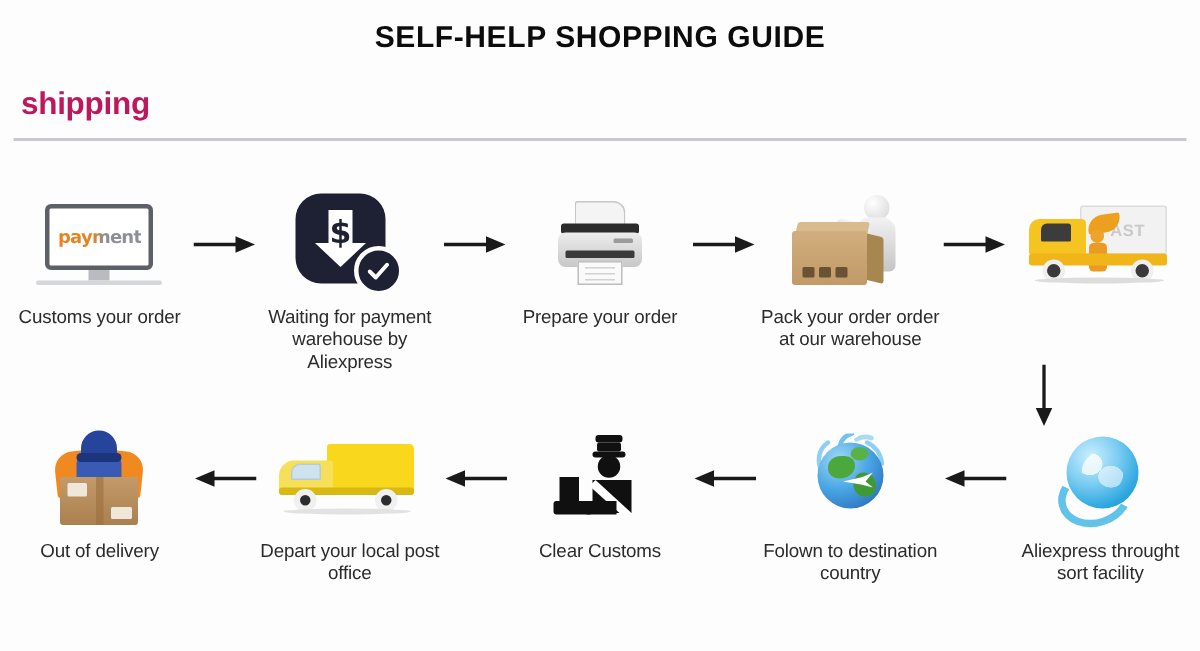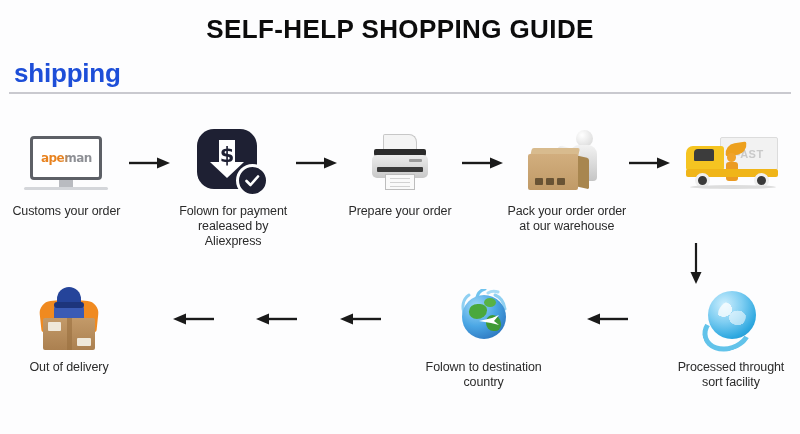--- a/index.html
+++ b/index.html
@@ -23,32 +23,32 @@
     box-sizing: border-box;
   }
 
   
   .main-title {
     position: absolute;
     top: 14px;
     left: 0;
     width: 800px;
     text-align: center;
-    font-size: 26px;
+    font-size: 20px;
     font-weight: bold;
     letter-spacing: 0.4px;
     color: #0c0c0c;
   }
   .sub-title {
     position: absolute;
     top: 58px;
     left: 14px;
-    font-size: 26px;
+    font-size: 21px;
     font-weight: bold;
-    color: #1d4ed8;
+    color: #be185d;
     letter-spacing: -0.2px;
   }
   .divider {
     position: absolute;
     top: 92px;
     left: 9px;
     width: 782px;
     height: 2px;
     background: #c9c9cf;
   }
@@ -399,21 +399,21 @@
   <div class="main-title">SELF-HELP SHOPPING GUIDE</div>
   <div class="sub-title">shipping</div>
   <div class="divider"></div>
 
   <div class="row row-1">
 
     <div class="step">
       <div class="icon-box">
         <div class="monitor">
           <div class="screen">
-              <span class="logo">apeman</span>
+              <span class="logo">payment</span>
             </div>
           <div class="neck"></div>
           <div class="base"></div>
         </div>
       </div>
       <div class="step-label">Customs your order</div>
     </div>
 
     <div class="arrow">
       <svg width="42" height="14" viewBox="0 0 42 14">
@@ -432,21 +432,21 @@
               <text x="20" y="24" font-family="DejaVu Sans, sans-serif" font-size="21" font-weight="bold" fill="#1e2033" text-anchor="middle">$</text>
             </svg>
           </div>
           <div class="badge">
             <svg width="15" height="12" viewBox="0 0 15 12">
                 <path d="M1.5 6 L5.5 10 L13 1.5" stroke="#ffffff" stroke-width="2.6" fill="none" stroke-linecap="round" stroke-linejoin="round"></path>
               </svg>
           </div>
         </div>
       </div>
-      <div class="step-label">Folown for payment realeased by Aliexpress</div>
+      <div class="step-label">Waiting for payment warehouse by Aliexpress</div>
     </div>
 
     <div class="arrow">
       <svg width="42" height="14" viewBox="0 0 42 14">
           <path d="M0 7 L30 7" stroke="#1a1a1a" stroke-width="2.4"></path>
           <path d="M28 1.5 L41 7 L28 12.5 Z" fill="#1a1a1a"></path>
         </svg>
     </div>
 
     <div class="step">
@@ -533,21 +533,21 @@
   <div class="row row-2">
 
     <div class="step">
       <div class="icon-box">
         <div class="globe-blue">
           <div class="ring"></div>
           <div class="sphere"></div>
           <div class="land"></div>
         </div>
       </div>
-      <div class="step-label">Processed throught sort facility</div>
+      <div class="step-label">Aliexpress throught sort facility</div>
     </div>
 
     <div class="arrow">
       <svg width="42" height="14" viewBox="0 0 42 14">
           <path d="M42 7 L12 7" stroke="#1a1a1a" stroke-width="2.4"></path>
           <path d="M14 1.5 L1 7 L14 12.5 Z" fill="#1a1a1a"></path>
         </svg>
     </div>
 
     <div class="step">
@@ -572,28 +572,58 @@
       <div class="step-label">Folown to destination country</div>
     </div>
 
     <div class="arrow">
       <svg width="42" height="14" viewBox="0 0 42 14">
           <path d="M42 7 L12 7" stroke="#1a1a1a" stroke-width="2.4"></path>
           <path d="M14 1.5 L1 7 L14 12.5 Z" fill="#1a1a1a"></path>
         </svg>
     </div>
 
+    <div class="step">
+      <div class="icon-box">
+        <svg class="customs" viewBox="0 0 66 58">
+          <rect x="30" y="0" width="18" height="5" rx="2" fill="#101010"></rect>
+          <rect x="31" y="5" width="16" height="6" rx="1.5" fill="#101010"></rect>
+          <rect x="28" y="11" width="22" height="4" rx="2" fill="#101010"></rect>
+          <circle cx="39" cy="21" r="7.5" fill="#101010"></circle>
+          <path d="M28 30 H54 V52 H28 Z" fill="#101010"></path>
+          <path d="M30 30 L54 52 H46 L26 34 Z" fill="#ffffff"></path>
+          <rect x="6" y="28" width="13" height="18" fill="#101010"></rect>
+          <rect x="2" y="44" width="26" height="9" rx="2" fill="#101010"></rect>
+          <path d="M24 44 L44 44 L44 53 L24 53 Z" fill="#101010"></path>
+        </svg>
+      </div>
+      <div class="step-label">Clear Customs</div>
+    </div>
 
     <div class="arrow">
       <svg width="42" height="14" viewBox="0 0 42 14">
           <path d="M42 7 L12 7" stroke="#1a1a1a" stroke-width="2.4"></path>
           <path d="M14 1.5 L1 7 L14 12.5 Z" fill="#1a1a1a"></path>
         </svg>
     </div>
 
+    <div class="step">
+      <div class="icon-box">
+        <div class="van">
+          <div class="cargo"></div>
+          <div class="nose"></div>
+          <div class="window"></div>
+          <div class="stripe"></div>
+          <div class="wheel w1"></div>
+          <div class="wheel w2"></div>
+          <div class="shadow"></div>
+        </div>
+      </div>
+      <div class="step-label">Depart your local post office</div>
+    </div>
 
     <div class="arrow">
       <svg width="42" height="14" viewBox="0 0 42 14">
           <path d="M42 7 L12 7" stroke="#1a1a1a" stroke-width="2.4"></path>
           <path d="M14 1.5 L1 7 L14 12.5 Z" fill="#1a1a1a"></path>
         </svg>
     </div>
 
     <div class="step">
       <div class="icon-box">

